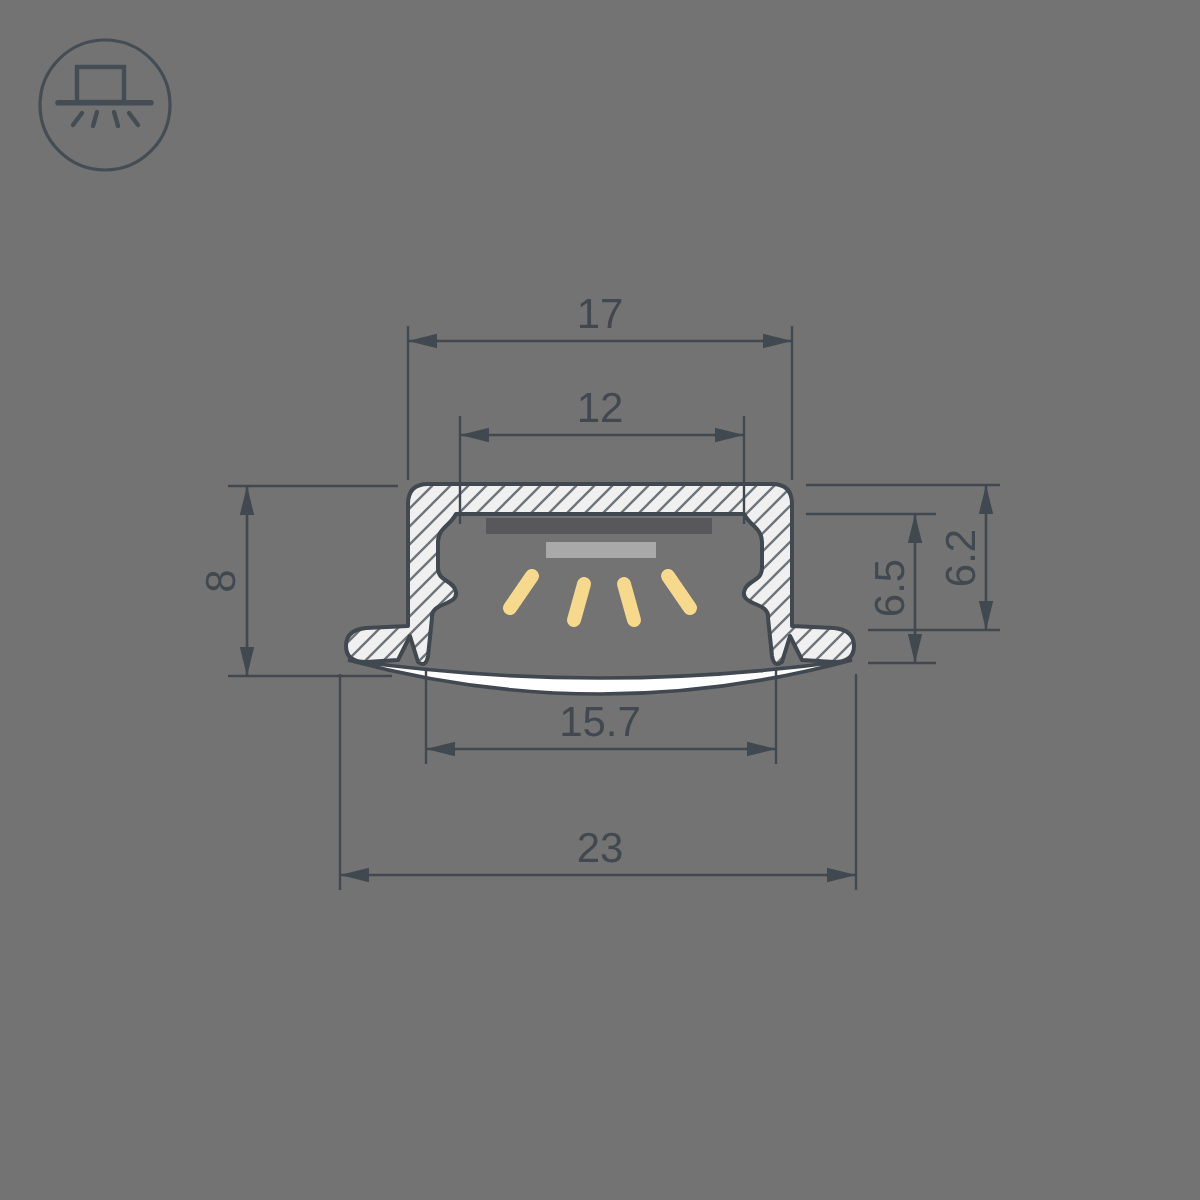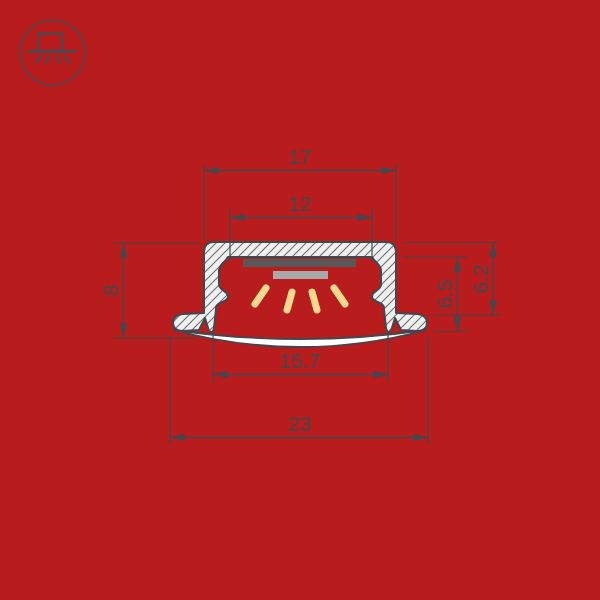--- a/index.html
+++ b/index.html
@@ -8,21 +8,21 @@
     background: #ffffff;
     width: 600px;
     height: 600px;
     overflow: hidden;
     font-family: "Liberation Sans", sans-serif;
   }
   .stage {
     position: relative;
     width: 600px;
     height: 600px;
-    background: #b91c1c;
+    background: #737373;
   }
   svg { display: block; }
   .body-shape {
     stroke: var(--c-line, #41484f);
     stroke-width: 2;
     stroke-linejoin: round;
     fill: url(#hatch);
   }
   .diffuser-shape {
     stroke: var(--c-line, #41484f);

